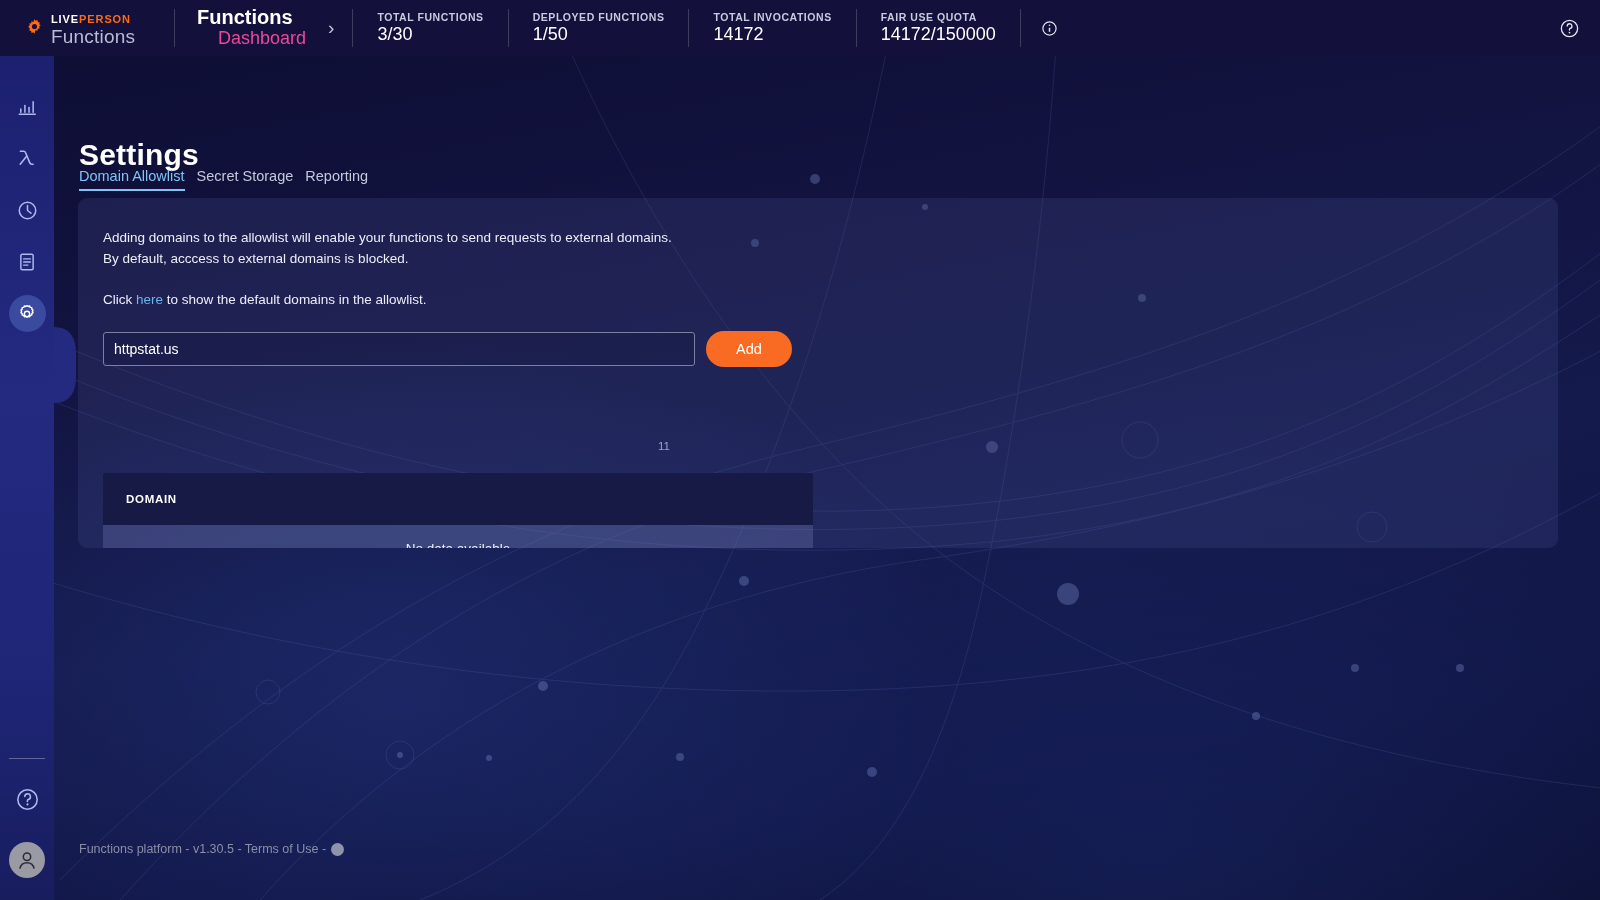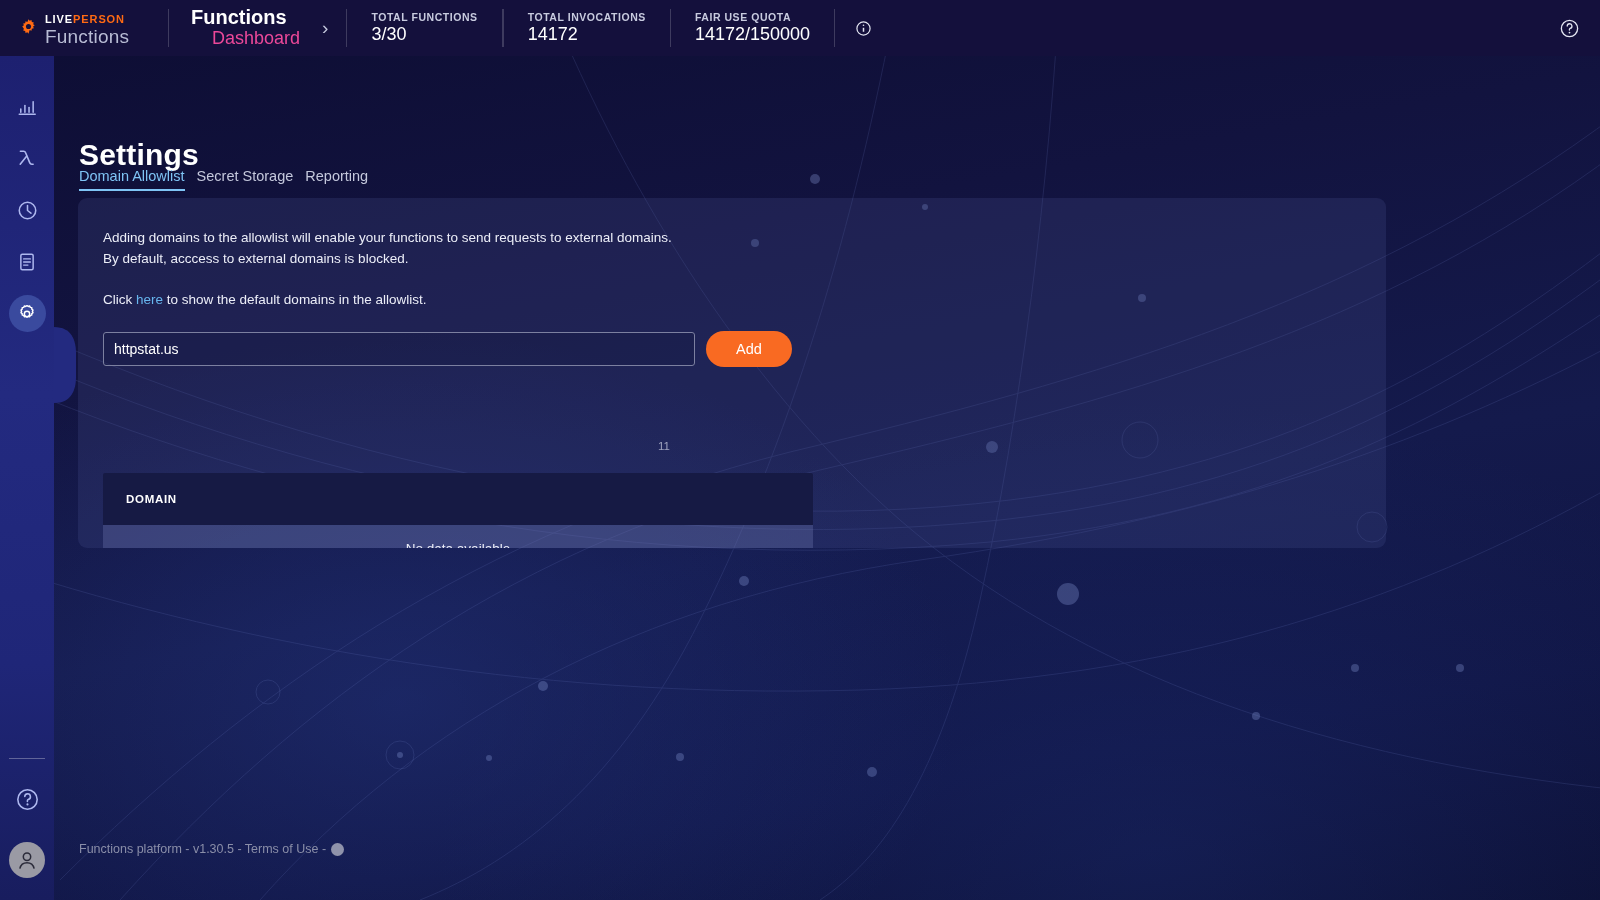--- a/index.html
+++ b/index.html
@@ -21,20 +21,21 @@
   
   .bg-net { position: absolute; inset: 0; pointer-events: none; }
 
   
   .topbar {
     position: absolute; top: 0; left: 0;
     width: 1600px; height: 56px;
     background: #14103c;
     display: flex; align-items: center;
     z-index: 20;
+    padding-left: 6px;
   }
   .brand { width: 168px; padding-left: 20px; display: flex; align-items: center; gap: 8px; }
   .brand-gear { flex: 0 0 auto; }
   .brand-text { line-height: 1; }
   .brand-live { font-size: 11px; font-weight: bold; letter-spacing: 0.9px; color: #ffffff; }
   .brand-person { font-size: 11px; font-weight: bold; letter-spacing: 0.9px; color: #ff6a13; }
   .brand-fn { font-size: 19px; color: #b8bcd4; letter-spacing: .2px; margin-top: 1px; font-weight: 300;}
   .vdiv { width: 1px; height: 38px; background: rgba(255,255,255,0.18); }
   .crumb { padding: 0 22px; }
   .crumb-main { font-size: 20px; font-weight: bold; color: #ffffff; line-height: 1.12; }
@@ -83,21 +84,21 @@
   .page-title {
     position: absolute; left: 25px; top: 38px;
     font-size: 30px; font-weight: bold; color: #ffffff; letter-spacing: .2px; margin-top: 44px;
   }
   .tabs { position: absolute; left: 25px; top: 112px; display: flex; gap: 12px; }
   .tab { font-size: 14.5px; color: #c4c8dc; padding-bottom: 5px; }
   .tab.active { color: #7fc4f5; border-bottom: 2px solid #7fc4f5; }
 
   .card {
     position: absolute; left: 24px; top: 142px;
-    width: 1308px; height: 350px;
+    width: 1480px; height: 350px;
     background: rgba(78,86,150,0.22);
     border-radius: 9px;
     overflow: hidden;
   }
   .card-inner { position: relative; padding: 30px 0 0 25px; }
   .para { font-size: 13.5px; color: #eceef8; line-height: 1.55; }
   .para.gap { margin-top: 20px; }
   .link { color: #67b6ef; text-align: center; }
 
   .row-input { margin-top: 20px; display: flex; align-items: center; gap: 11px; }
@@ -215,20 +216,24 @@
     </div>
     <div class="chev">›</div>
 
     <div class="vdiv"></div>
     <div class="stat">
       <div class="stat-label">TOTAL FUNCTIONS</div>
       <div class="stat-value">3/30</div>
     </div>
 
     <div class="vdiv"></div>
+    <div class="stat">
+      <div class="stat-label">DEPLOYED FUNCTIONS</div>
+      <div class="stat-value">1/50</div>
+    </div>
 
     <div class="vdiv"></div>
     <div class="stat">
       <div class="stat-label">TOTAL INVOCATIONS</div>
       <div class="stat-value">14172</div>
     </div>
 
     <div class="vdiv"></div>
     <div class="stat">
       <div class="stat-label">FAIR USE QUOTA</div>

